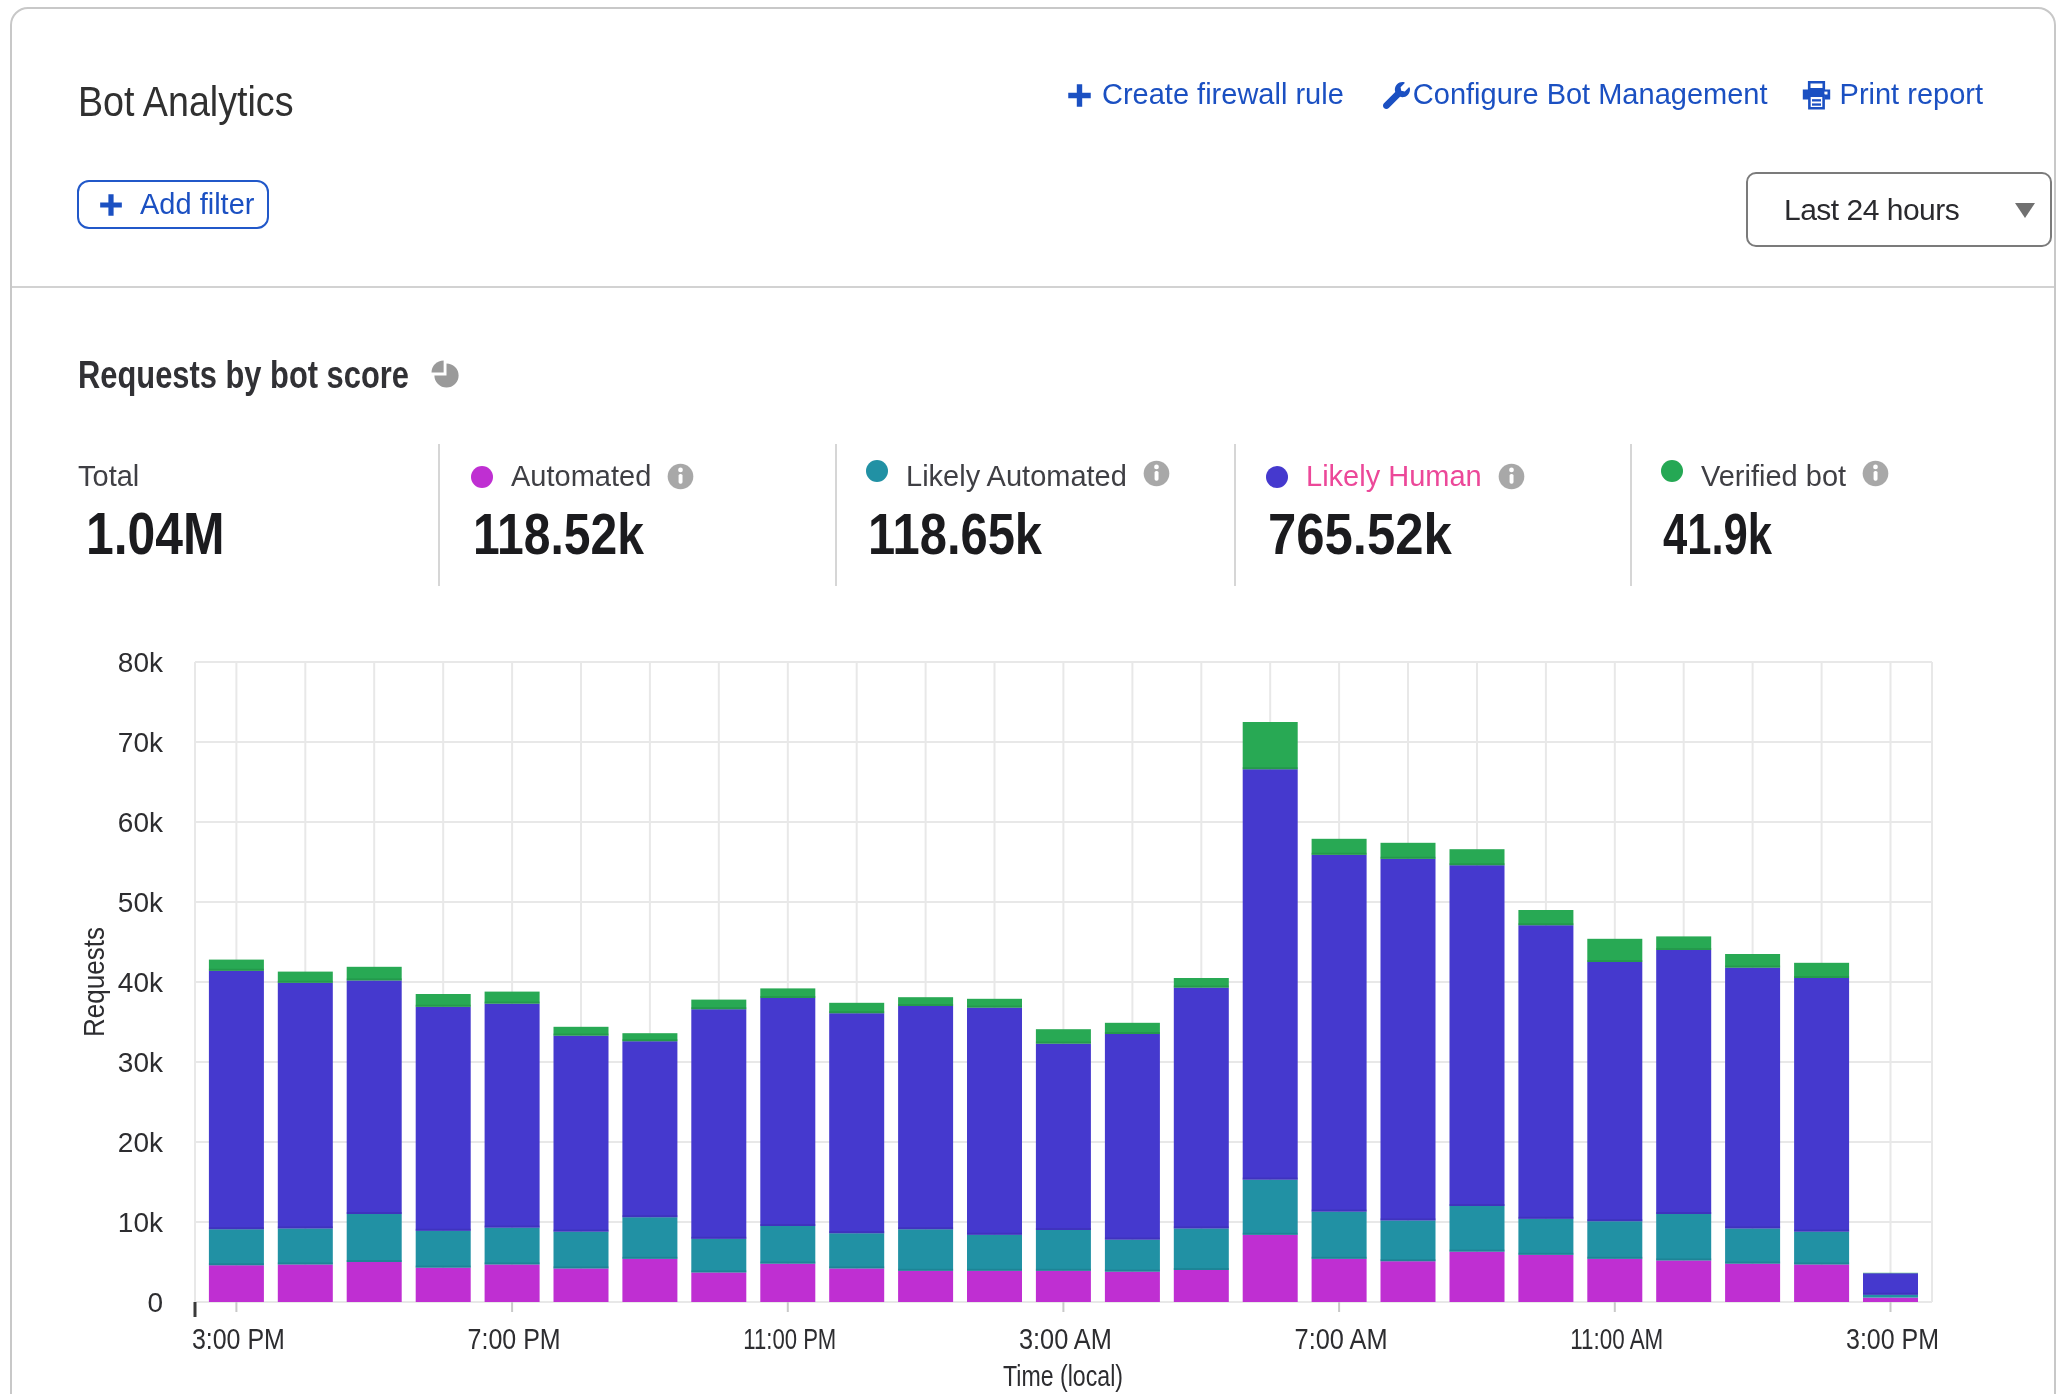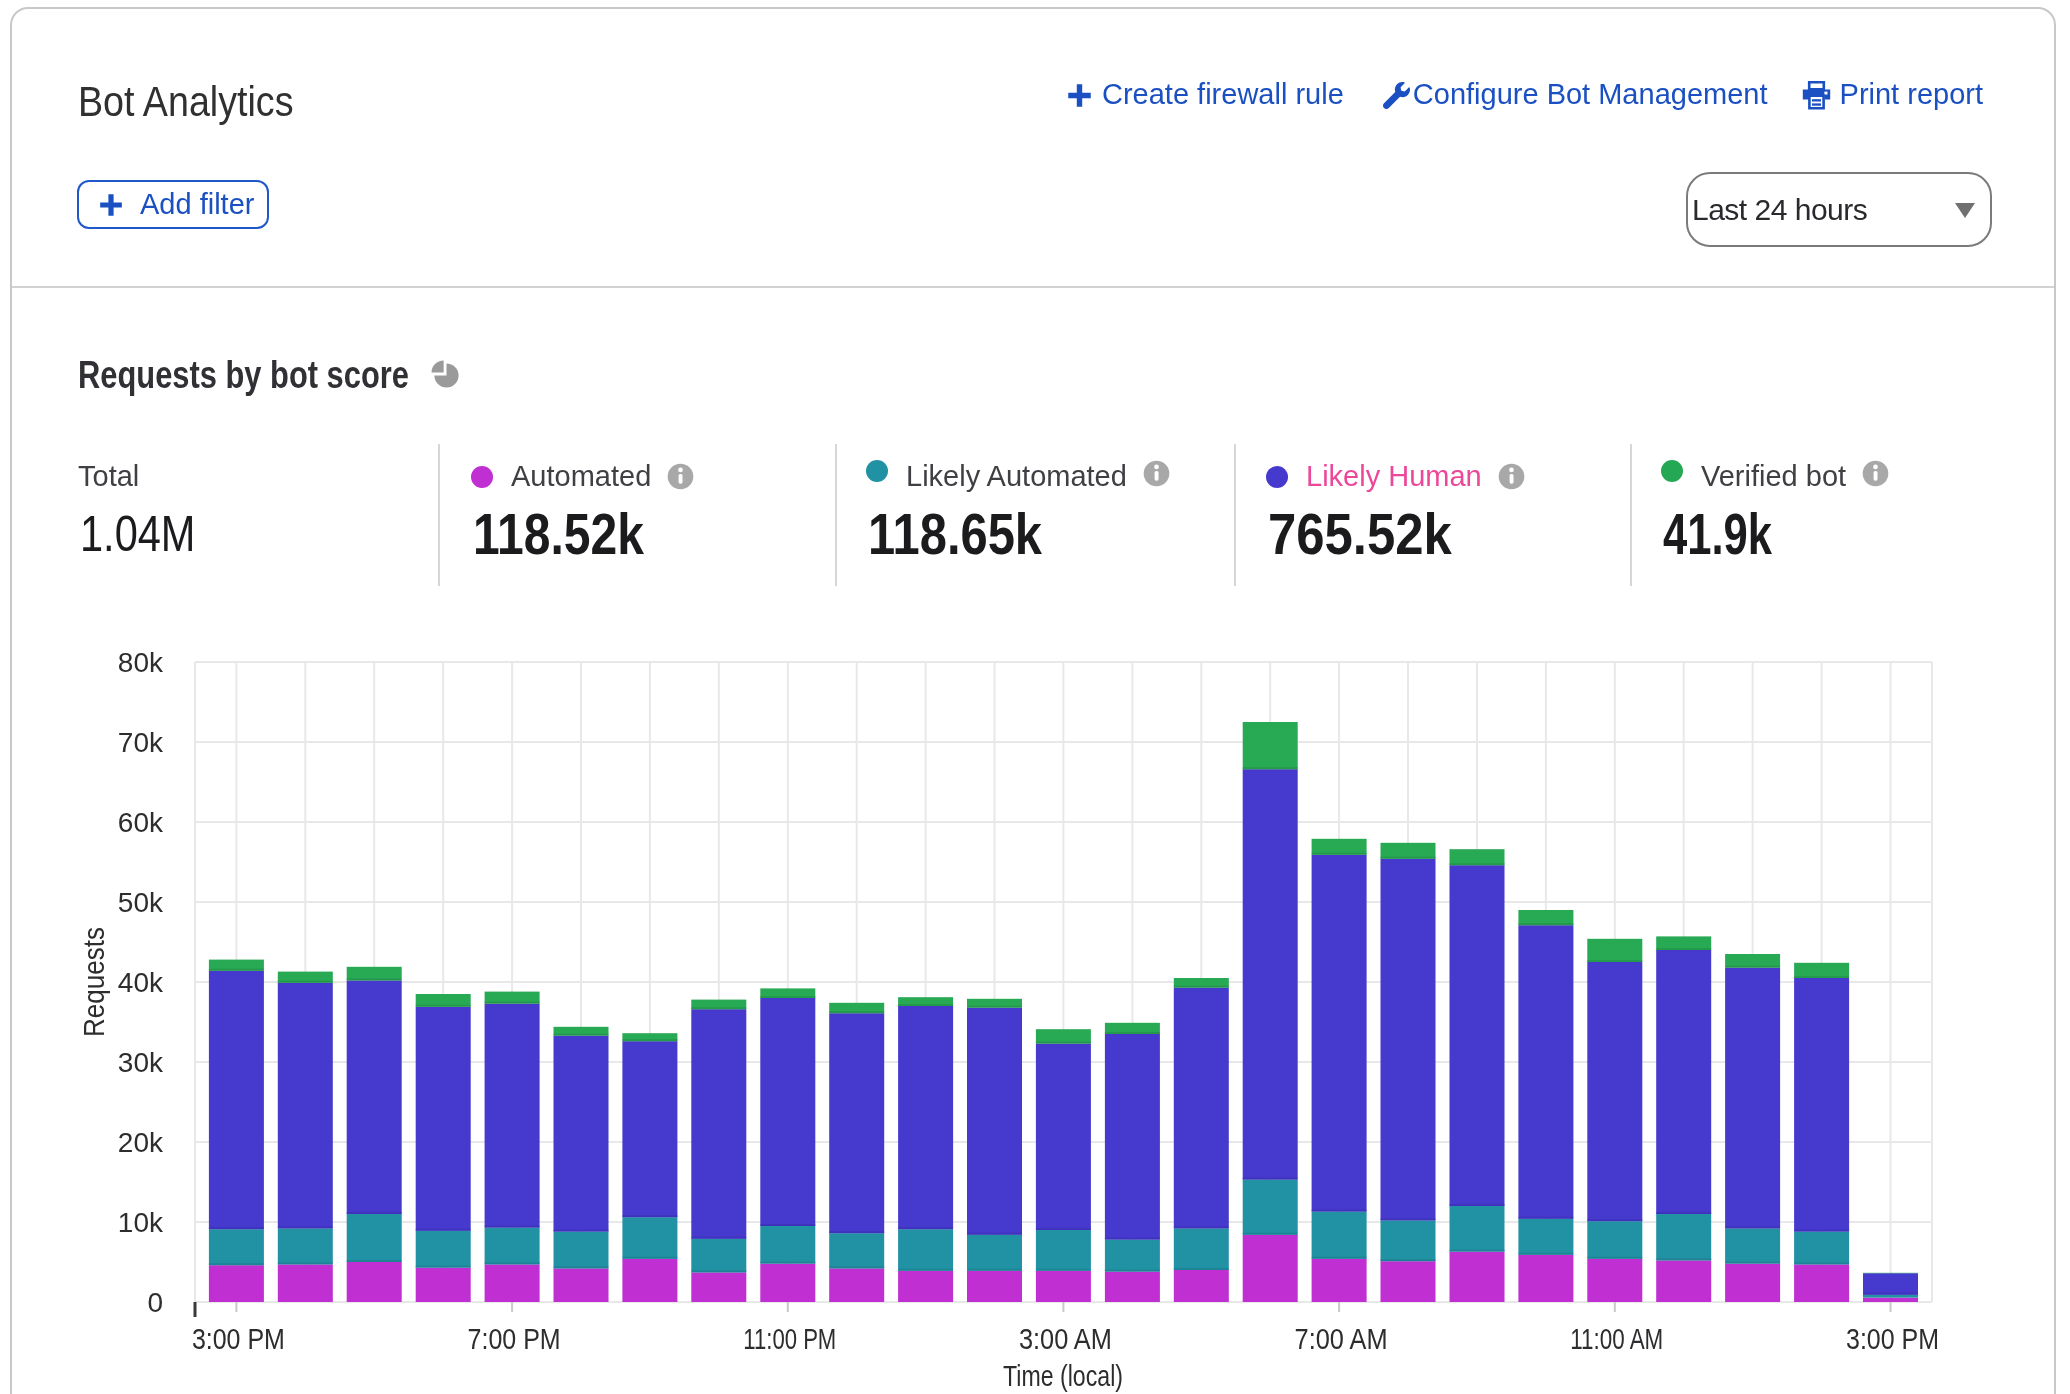--- a/index.html
+++ b/index.html
@@ -30,37 +30,37 @@
 </svg><span style="margin-left:9px">Print report</span></a>
 </div>
 
 <div class="abs" style="left:77px;top:180px;width:192px;height:49px;border:2px solid #2158c9;border-radius:12px;display:flex;align-items:center;color:#1b50c2;font-size:29px;padding-left:19px">
   <svg width="26" height="26" viewBox="0 0 24 24">
       <path d="M14.4 2h-4.8v7.6H2v4.8h7.6V22h4.8v-7.6H22V9.6h-7.6z" fill="#1b50c2"></path>
     </svg>
     <span style="margin-left:16px">Add filter</span>
 </div>
 
-<div class="abs" style="left:1686px;top:172px;width:306px;height:75px;border:2px solid #7b7b7b;border-radius:24px;display:flex;align-items:center;color:#2a2a2e;font-size:30px;letter-spacing:-0.5px;padding-left:4px">
+<div class="abs" style="left:1746px;top:172px;width:306px;height:75px;border:2px solid #7b7b7b;border-radius:10px;display:flex;align-items:center;color:#2a2a2e;font-size:30px;letter-spacing:-0.5px;padding-left:36px">
   Last 24 hours
   <span style="position:absolute;right:15px;top:29px;width:0;height:0;border-left:10.5px solid transparent;border-right:10.5px solid transparent;border-top:15px solid #707070"></span>
 </div>
 
 <div class="abs" style="left:12px;top:286px;width:2042px;height:2px;background:#d2d2d2"></div>
 
 <div class="abs" style="left:78px;top:354px;font-size:38px;font-weight:bold;color:#313135"><span style="display:inline-block;transform:scaleX(0.812);transform-origin:0 50%">Requests by bot score</span></div>
 <div class="abs" style="left:431px;top:360px"><svg width="29" height="29" viewBox="0 0 29 29">
 <path d="M15.5 15.5 L15.5 3.4 A12.1 12.1 0 1 1 3.4 15.5 Z" fill="#9a9a9a"></path>
 <path d="M12.6 12.6 L12.6 0.5 A12.1 12.1 0 0 0 0.5 12.6 Z" fill="#9a9a9a"></path>
 </svg></div>
 
 <div style="position:absolute;left:78px;top:460px;display:flex;align-items:flex-start;font-size:29px;color:#3f3f44">
     <span>Total</span>
   </div>
-<div style="position:absolute;left:80px;top:505px;font-size:50px;line-height:58px;font-weight:normal;color:#1b1b1e"><span style="display:inline-block;transform:scaleX(0.831);transform-origin:0 50%">1.04M</span></div>
+<div style="position:absolute;left:86px;top:505px;font-size:60px;line-height:58px;font-weight:bold;color:#1b1b1e"><span style="display:inline-block;transform:scaleX(0.831);transform-origin:0 50%">1.04M</span></div>
 <div style="position:absolute;left:471px;top:460px;display:flex;align-items:center;font-size:29px;color:#3f3f44">
     <span style="display:inline-block;width:22px;height:22px;border-radius:50%;background:#bf2fd2;margin-right:18px;flex:none"></span>
     <span>Automated</span>
     <span style="margin-left:16px;display:inline-flex">
       <svg width="27" height="27" viewBox="0 0 24 24" style="vertical-align:-6px">
         <circle cx="12" cy="12" r="11.4" fill="#a8a8a8"></circle>
         <rect x="10.3" y="9.7" width="3.5" height="8.7" rx="1.5" fill="#fff"></rect>
         <circle cx="12" cy="6.2" r="2.1" fill="#fff"></circle>
       </svg>
     </span>

